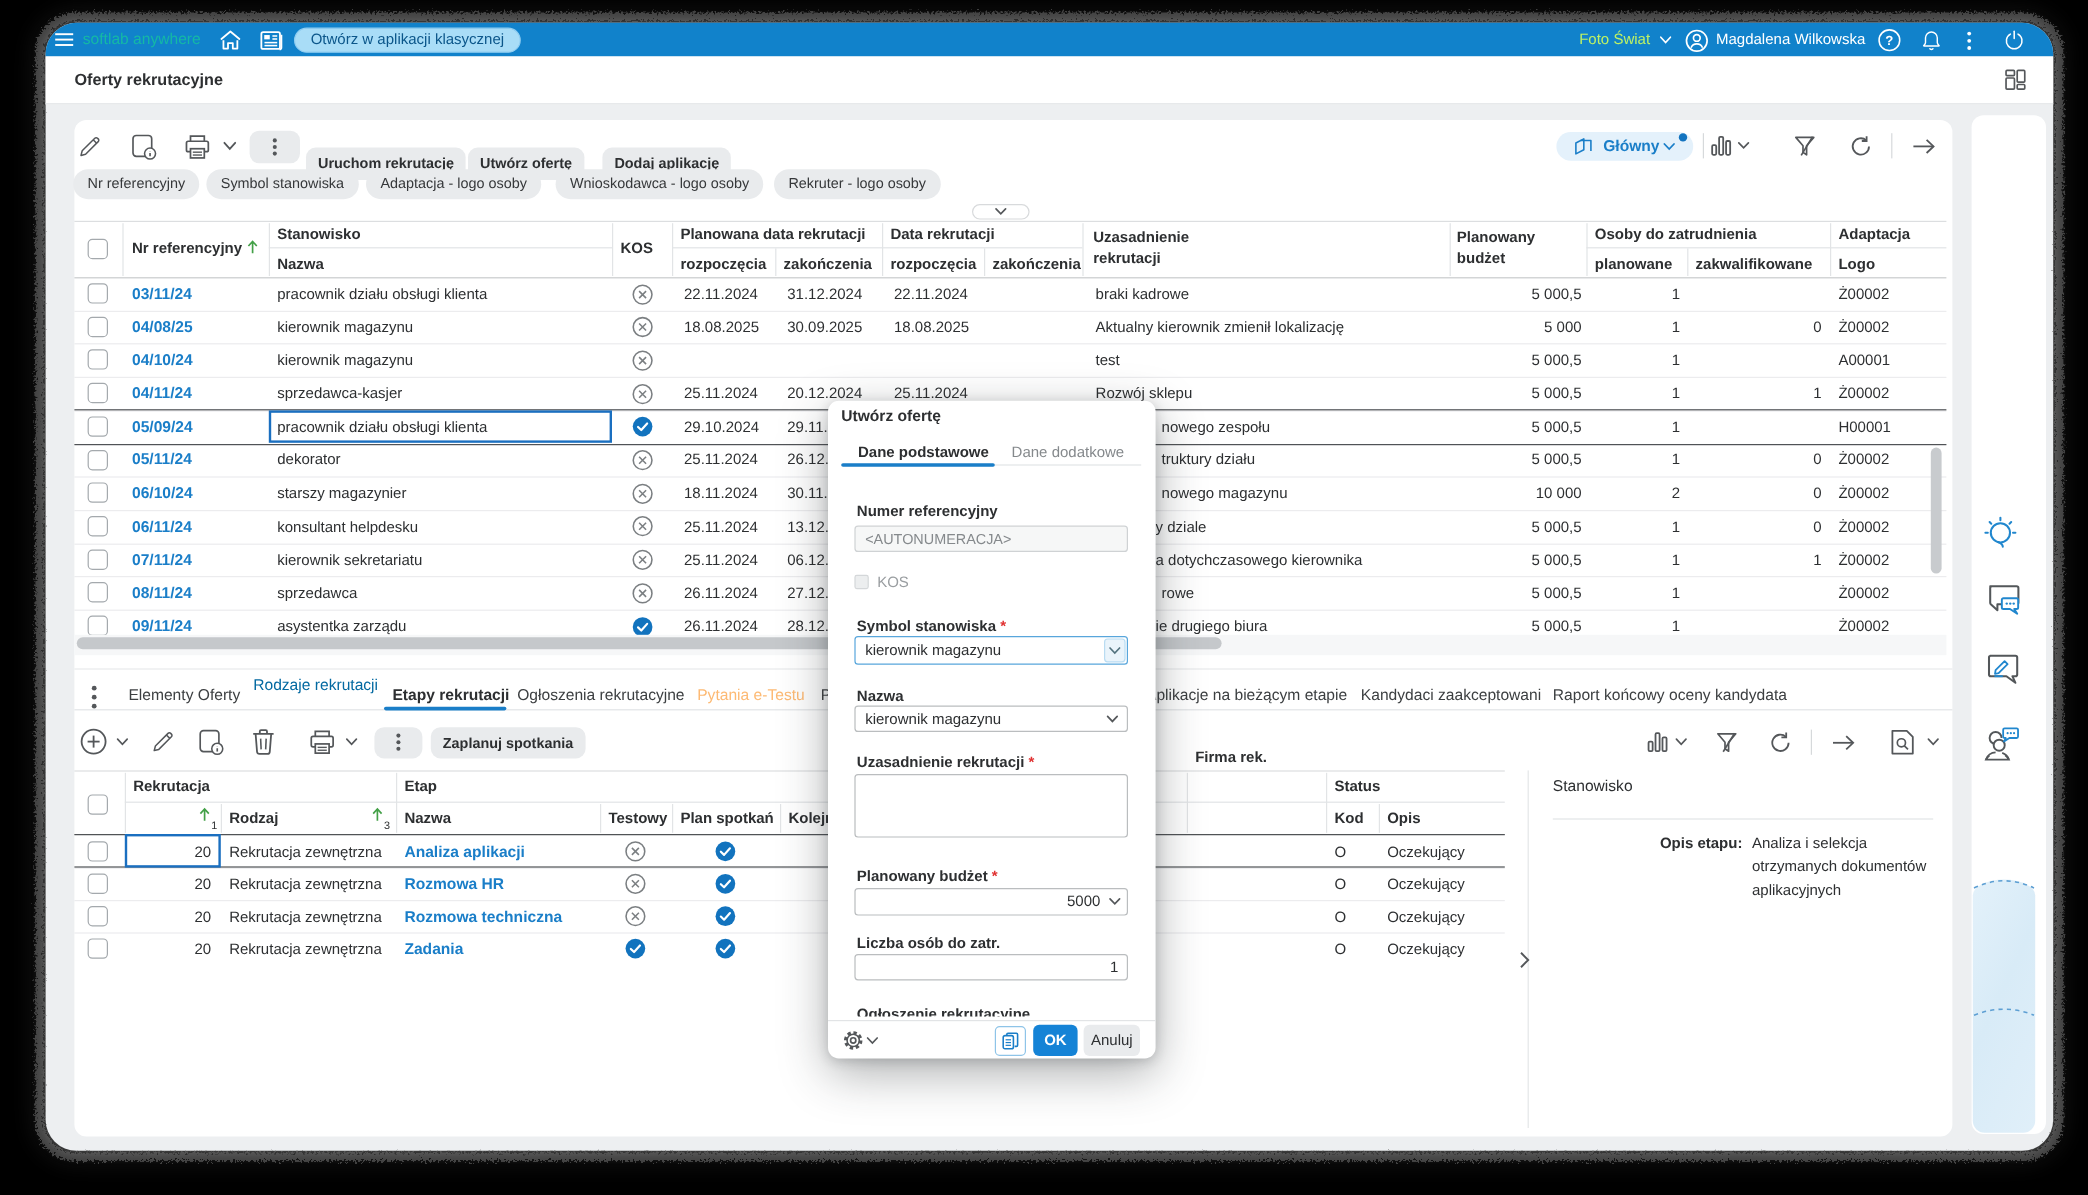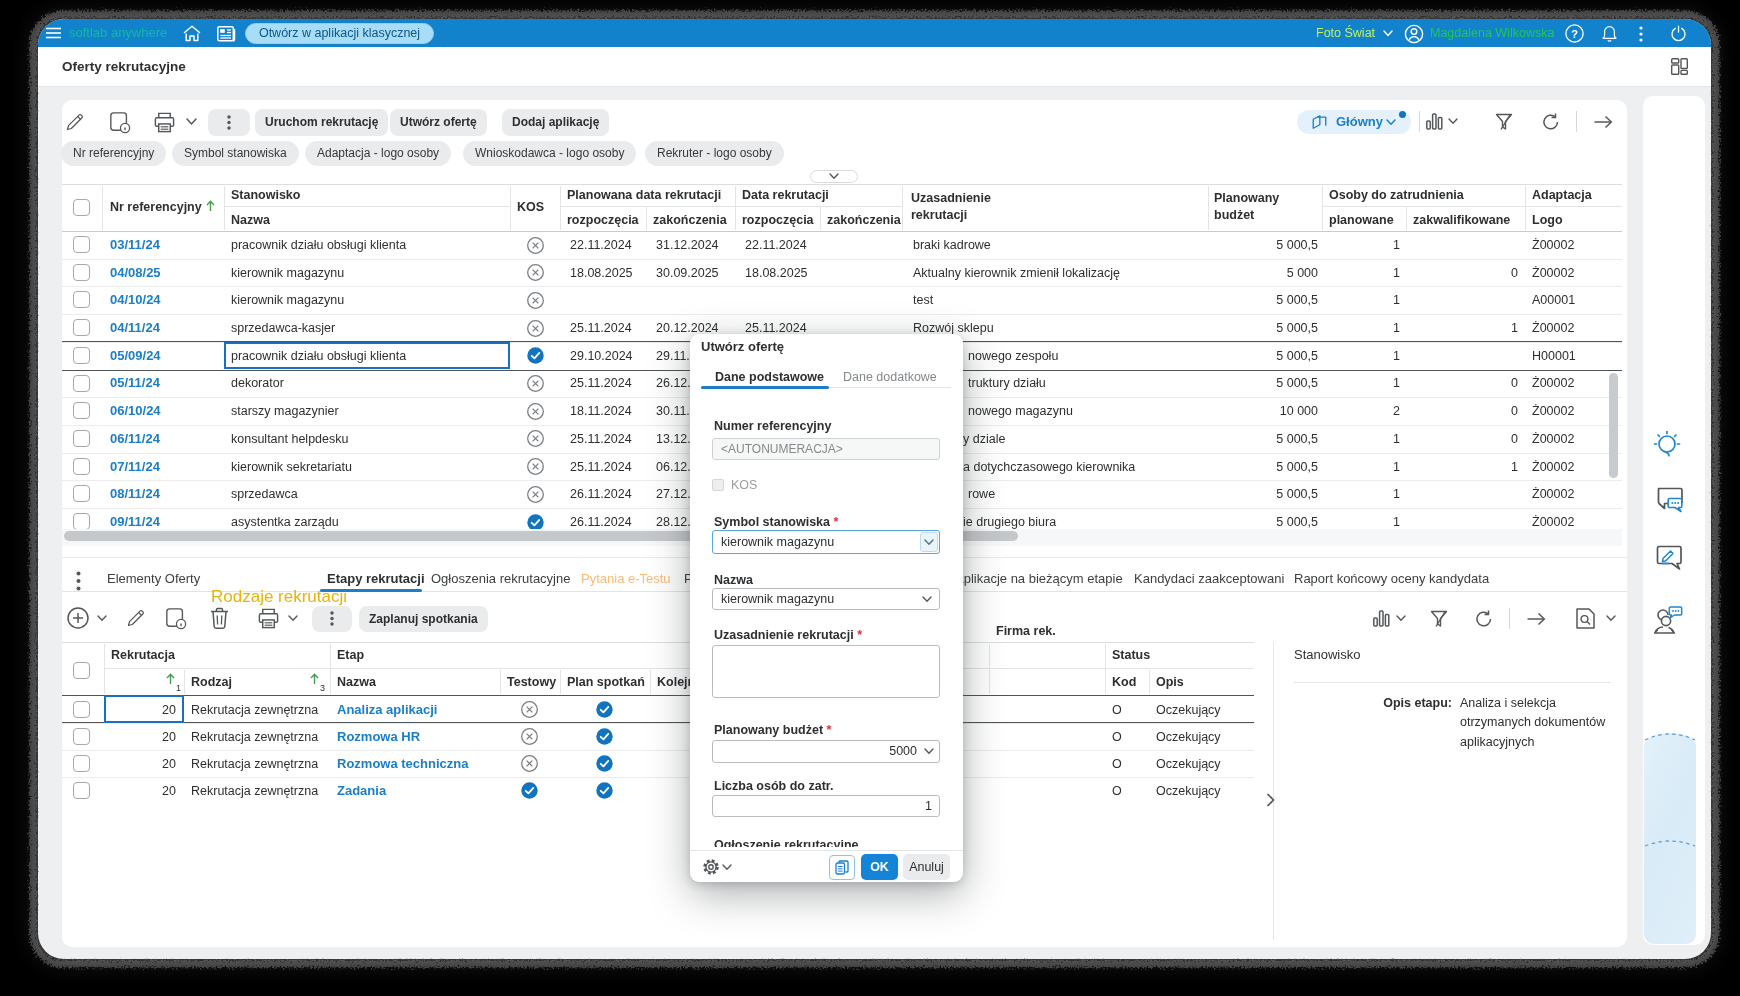--- a/index.html
+++ b/index.html
@@ -2,21 +2,21 @@
 <html><head><meta charset="utf-8">
 <style>
 *{margin:0;padding:0;box-sizing:border-box}
 html,body{width:1740px;height:996px;background:#000;overflow:hidden;
  font-family:"Liberation Sans",sans-serif;}
 .ab{position:absolute}
 .tx{position:absolute;height:18px;line-height:18px;font-size:12.5px;color:#2d2f31;white-space:nowrap}
 .b{font-weight:bold}
 .lk{color:#1a7ec8;font-size:13px}
 .chip{position:absolute;height:25px;line-height:25px;border-radius:13px;background:#e9ebed;padding:0 12px;font-size:12px;color:#36383a;top:141px}
-.btn{position:absolute;height:27px;line-height:27px;border-radius:8px;background:#e9ebed;padding:0 10px;font-size:12px;font-weight:bold;color:#2d2f31;top:109px}
+.btn{position:absolute;height:27px;line-height:27px;border-radius:8px;background:#e9ebed;padding:0 10px;font-size:12px;font-weight:bold;color:#2d2f31;top:123px}
 .cbx{position:absolute;width:17px;height:17px;border:1.5px solid #a4a9ad;border-radius:4px;background:#fff}
 svg{position:absolute;overflow:visible}
 .sep{position:absolute;width:1px;background:#d6d9db}
 </style></head><body>
 
 <div class="ab" style="left:38px;top:19px;width:1673px;height:940px;background:#edeff1;border-radius:26px;box-shadow:0 0 8px 3px rgba(125,125,125,0.5),0 0 20px 9px rgba(85,85,85,0.25)"></div>
 <svg style="left:0;top:0" width="1740" height="996" viewBox="0 0 1740 996">
     <defs>
       <filter id="rg" x="-5%" y="-5%" width="110%" height="110%">
         <feTurbulence type="fractalNoise" baseFrequency="0.55" numOctaves="2" result="n"></feTurbulence>
@@ -50,21 +50,21 @@
 <div class="ab" style="left:245px;top:23px;width:189px;height:21px;background:#a9ddf7;border:1px solid #8fcdf1;border-radius:12px;line-height:19px;text-align:center;font-size:12.5px;font-weight:500;color:#0b568a">Otwórz w aplikacji klasycznej</div>
 <div class="tx" style="left:1316px;top:24px;color:#bef264;font-size:12.5px">Foto Świat</div>
 <svg style="left:1383px;top:30px" width="10" height="7" viewBox="0 0 10 7">
     <path d="M1 1 L5 5.4 L9 1" fill="none" stroke="#fff" stroke-width="1.4" stroke-linecap="round"></path>
   </svg>
 <svg style="left:1404px;top:24px" width="20" height="20" viewBox="0 0 20 20">
     <circle cx="10" cy="10" r="8.6" fill="none" stroke="#fff" stroke-width="1.4"></circle>
     <circle cx="10" cy="7.6" r="2.8" fill="none" stroke="#fff" stroke-width="1.4"></circle>
     <path d="M5.2 15.8 a5.2 5.2 0 0 1 9.6 0" fill="none" stroke="#fff" stroke-width="1.4"></path>
   </svg>
-<div class="tx" style="left:1430px;top:24px;color:#22c55e;font-size:12.5px">Magdalena Wilkowska</div>
+<div class="tx" style="left:1430px;top:24px;color:#ffffff;font-size:12.5px">Magdalena Wilkowska</div>
 <svg style="left:1565px;top:24px" width="19" height="19" viewBox="0 0 19 19">
     <circle cx="9.5" cy="9.5" r="8.6" fill="none" stroke="#fff" stroke-width="1.3"></circle>
     <text x="9.5" y="13.6" font-size="11" font-weight="600" fill="#fff" text-anchor="middle" font-family="Liberation Sans">?</text>
   </svg>
 <svg style="left:1600px;top:24px" width="19" height="20" viewBox="0 0 24 25">
     <path d="M12 3.2 a6.2 6.2 0 0 1 6.2 6.2 v5 q0 1.5 1.6 2.8 q0.9 0.8 -0.3 0.8 H4.5 q-1.2 0 -0.3 -0.8 q1.6-1.3 1.6-2.8 v-5 A6.2 6.2 0 0 1 12 3.2 z" fill="none" stroke="#fff" stroke-width="1.5" stroke-linejoin="round"></path>
     <path d="M10 20.3 a2.2 2.2 0 0 0 4 0" fill="none" stroke="#fff" stroke-width="1.5"></path>
   </svg>
 <svg style="left:1639px;top:26px" width="4" height="16" viewBox="0 0 4 16">
     <g fill="#fff">
@@ -378,21 +378,21 @@
 <div class="ab" style="left:62px;top:557px;width:1565px;height:1px;background:#e8eaec"></div>
 <svg style="left:76px;top:571px" width="5" height="20" viewBox="0 0 5 20">
     <g fill="#54575a">
       <circle cx="2.5" cy="2.5" r="2"></circle>
       <circle cx="2.5" cy="10" r="2"></circle>
       <circle cx="2.5" cy="17.5" r="2"></circle>
     </g>
   </svg>
 <div class="ab" style="left:62px;top:591px;width:1565px;height:1px;background:#e2e4e6"></div>
 <div class="tx " style="left:107px;top:570px;color:#3c3f41;font-size:13px">Elementy Oferty</div>
-<div class="tx " style="left:211px;top:588px;color:#eab308;font-size:17px">Rodzaje rekrutacji</div>
+<div class="tx " style="left:211px;top:562px;color:#0369a1;font-size:13px">Rodzaje rekrutacji</div>
 <div class="tx b" style="left:327px;top:570px;color:#2d2f31;font-size:13px">Etapy rekrutacji</div>
 <div class="tx " style="left:431px;top:570px;color:#3c3f41;font-size:13px">Ogłoszenia rekrutacyjne</div>
 <div class="tx " style="left:581px;top:570px;color:#fdba74;font-size:13px">Pytania e-Testu</div>
 <div class="tx " style="left:684px;top:570px;color:#3c3f41;font-size:13px">Pytania otwarte</div>
 <div class="tx " style="left:955px;top:570px;color:#3c3f41;font-size:13px">Aplikacje na bieżącym etapie</div>
 <div class="tx " style="left:1134px;top:570px;color:#3c3f41;font-size:13px">Kandydaci zaakceptowani</div>
 <div class="tx " style="left:1294px;top:570px;color:#3c3f41;font-size:13px">Raport końcowy oceny kandydata</div>
 <div class="ab" style="left:320px;top:589px;width:102px;height:3px;background:#1a7ec8;border-radius:2px"></div>
 <svg style="left:67px;top:607px" width="22" height="22" viewBox="0 0 22 22">
     <circle cx="11" cy="11" r="10" fill="none" stroke="#54575a" stroke-width="1.5"></circle>

